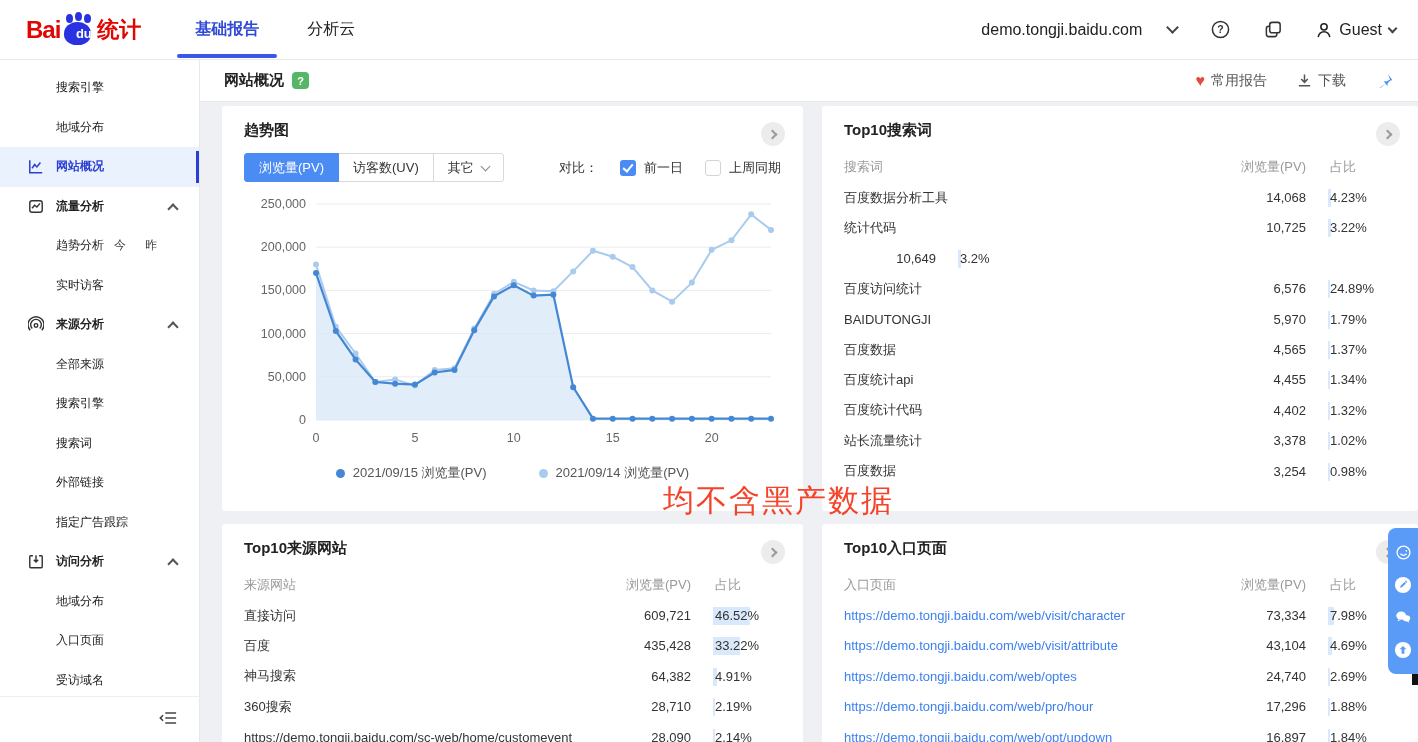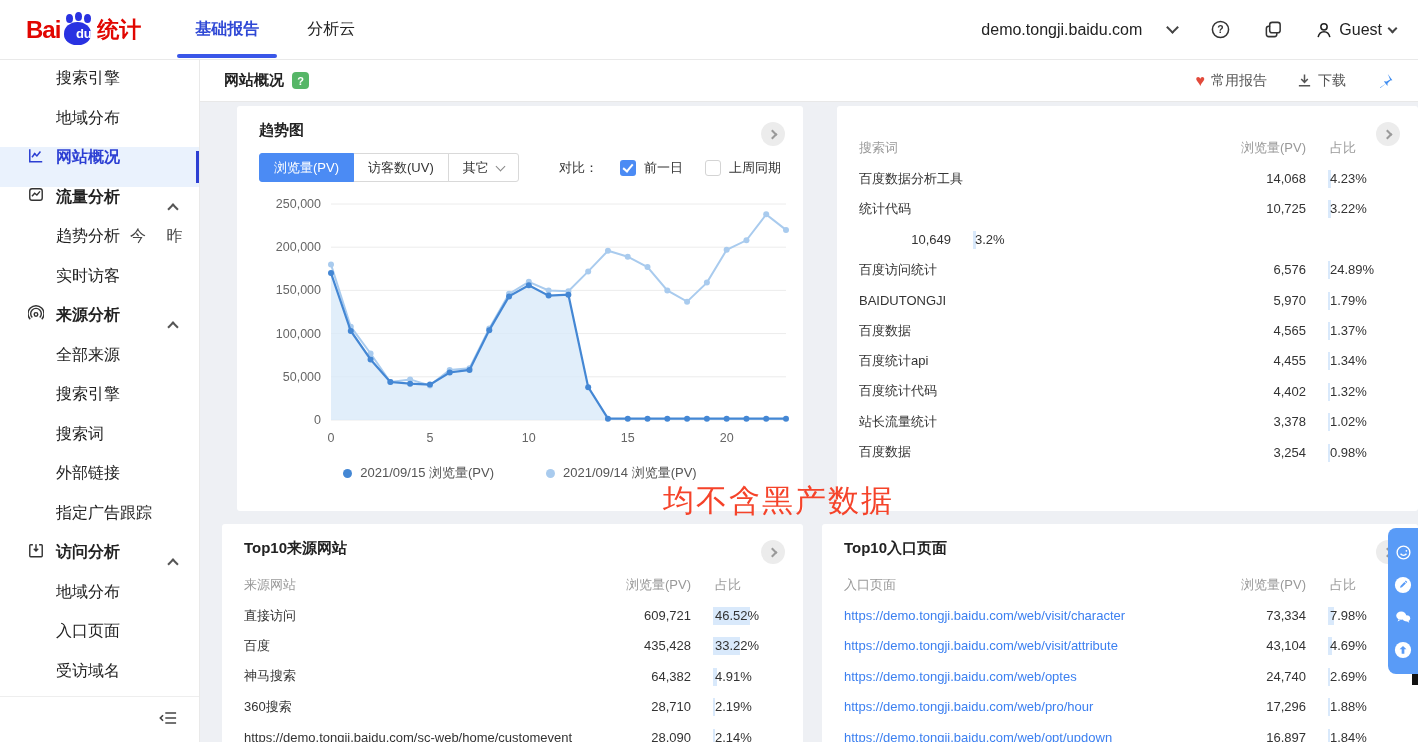--- a/index.html
+++ b/index.html
@@ -26,21 +26,21 @@
   .site-select { display:flex; align-items:center; font-size:16px; cursor:pointer; }
   .chev { width:9px; height:9px; border-right:2px solid #444; border-bottom:2px solid #444;
     transform:rotate(45deg); margin-left:26px; margin-top:-4px; }
   .chev.sm { width:7px; height:7px; margin-left:7px; margin-top:-3px; }
   .nav-ic { margin-left:34px; cursor:pointer; display:flex; align-items:center; color:#333; }
   .guest { display:flex; align-items:center; margin-left:32px; font-size:16px; cursor:pointer; }
   
   .app { display:flex; height:682px; }
   .sidebar { width:200px; background:#fff; border-right:1px solid #e9e9e9; position:relative; flex:none; }
   .side-list { padding-top:8px; }
-  .side-item { height:39.5px; display:flex; align-items:flex-start; font-size:16px; color:#222;
+  .side-item { height:39.5px; display:flex; align-items:center; font-size:12px; color:#222;
     cursor:pointer; position:relative; }
   .side-item .txt { margin-left:56px; }
   .side-item.has-icon .txt { margin-left:0; }
   .side-item .ic { width:16px; height:16px; margin-left:28px; margin-right:12px; display:flex; align-items:center; }
   .side-item.active { background:#eaf2fd; color:#2c3fd3; font-weight:bold; }
   .side-item.active::after { content:""; position:absolute; right:0; top:4px; bottom:4px; width:3px; background:#2c3fd3; }
   .side-item .up { width:8px; height:8px; border-left:2px solid #555; border-top:2px solid #555;
     transform:rotate(45deg); position:absolute; right:22px; top:18px; }
   .side-item .badges { margin-left:10px; color:#444; letter-spacing:8px; }
   .side-foot { position:absolute; bottom:0; left:0; right:0; height:46px; border-top:1px solid #eee;
@@ -53,21 +53,21 @@
   .help-badge { width:17px; height:17px; background:#56b667; border-radius:4px; color:#fff;
     font-size:11px; font-weight:bold; display:flex; align-items:center; justify-content:center;
     margin-left:8px; cursor:pointer; }
   .mh-right { margin-left:auto; display:flex; align-items:center; color:#555; font-size:14px; }
   .mh-btn { display:flex; align-items:center; margin-left:30px; cursor:pointer; }
   .mh-btn .glyph { margin-right:6px; display:flex; }
   .heart { color:#e24a3b; font-size:16px; }
   .content { position:relative; padding:5px 0 0 22px; }
   .grid { display:grid; grid-template-columns:581px 596px; column-gap:19px; row-gap:13px; }
   .card { background:#fff; border-radius:3px; position:relative; padding:15px 22px; }
-  .card.r1 { height:405px;margin-left:15px; }
+  .card.r1 { height:405px; }
   .card.r2 { height:310px; }
   .card-title { font-size:15px; font-weight:bold; color:#222; }
   .card-arrow { position:absolute; top:16px; right:18px; width:24px; height:24px; border-radius:50%;
     background:#ececec; cursor:pointer; display:flex; align-items:center; justify-content:center; }
   .card-arrow .c { width:7px; height:7px; border-right:2px solid #9a9a9a; border-top:2px solid #9a9a9a;
     transform:rotate(45deg); margin-left:-2px; }
   
   .trend-controls { display:flex; align-items:center; margin-top:13px; }
   .btn-group { display:flex; }
   .tbtn { height:29px; padding:0 14px; font-size:13px; display:flex; align-items:center; background:#fff;
@@ -380,20 +380,21 @@
                 <span>2021/09/15 浏览量(PV)</span>
               </span>
               <span class="li">
                 <span class="dot" style="background:#a9cbee"></span>
                 <span>2021/09/14 浏览量(PV)</span>
               </span>
             </div>
         </div>
 
         <div class="card r1">
+          <div class="card-title">Top10搜索词</div>
           <div class="card-arrow">
               <span class="c"></span>
             </div>
           <div class="tbl">
               <div class="trow thead">
                 <span class="name">搜索词</span>
                 <span class="pv">浏览量(PV)</span>
                 <span class="pct">占比</span>
               </div>
               <div class="trow">

